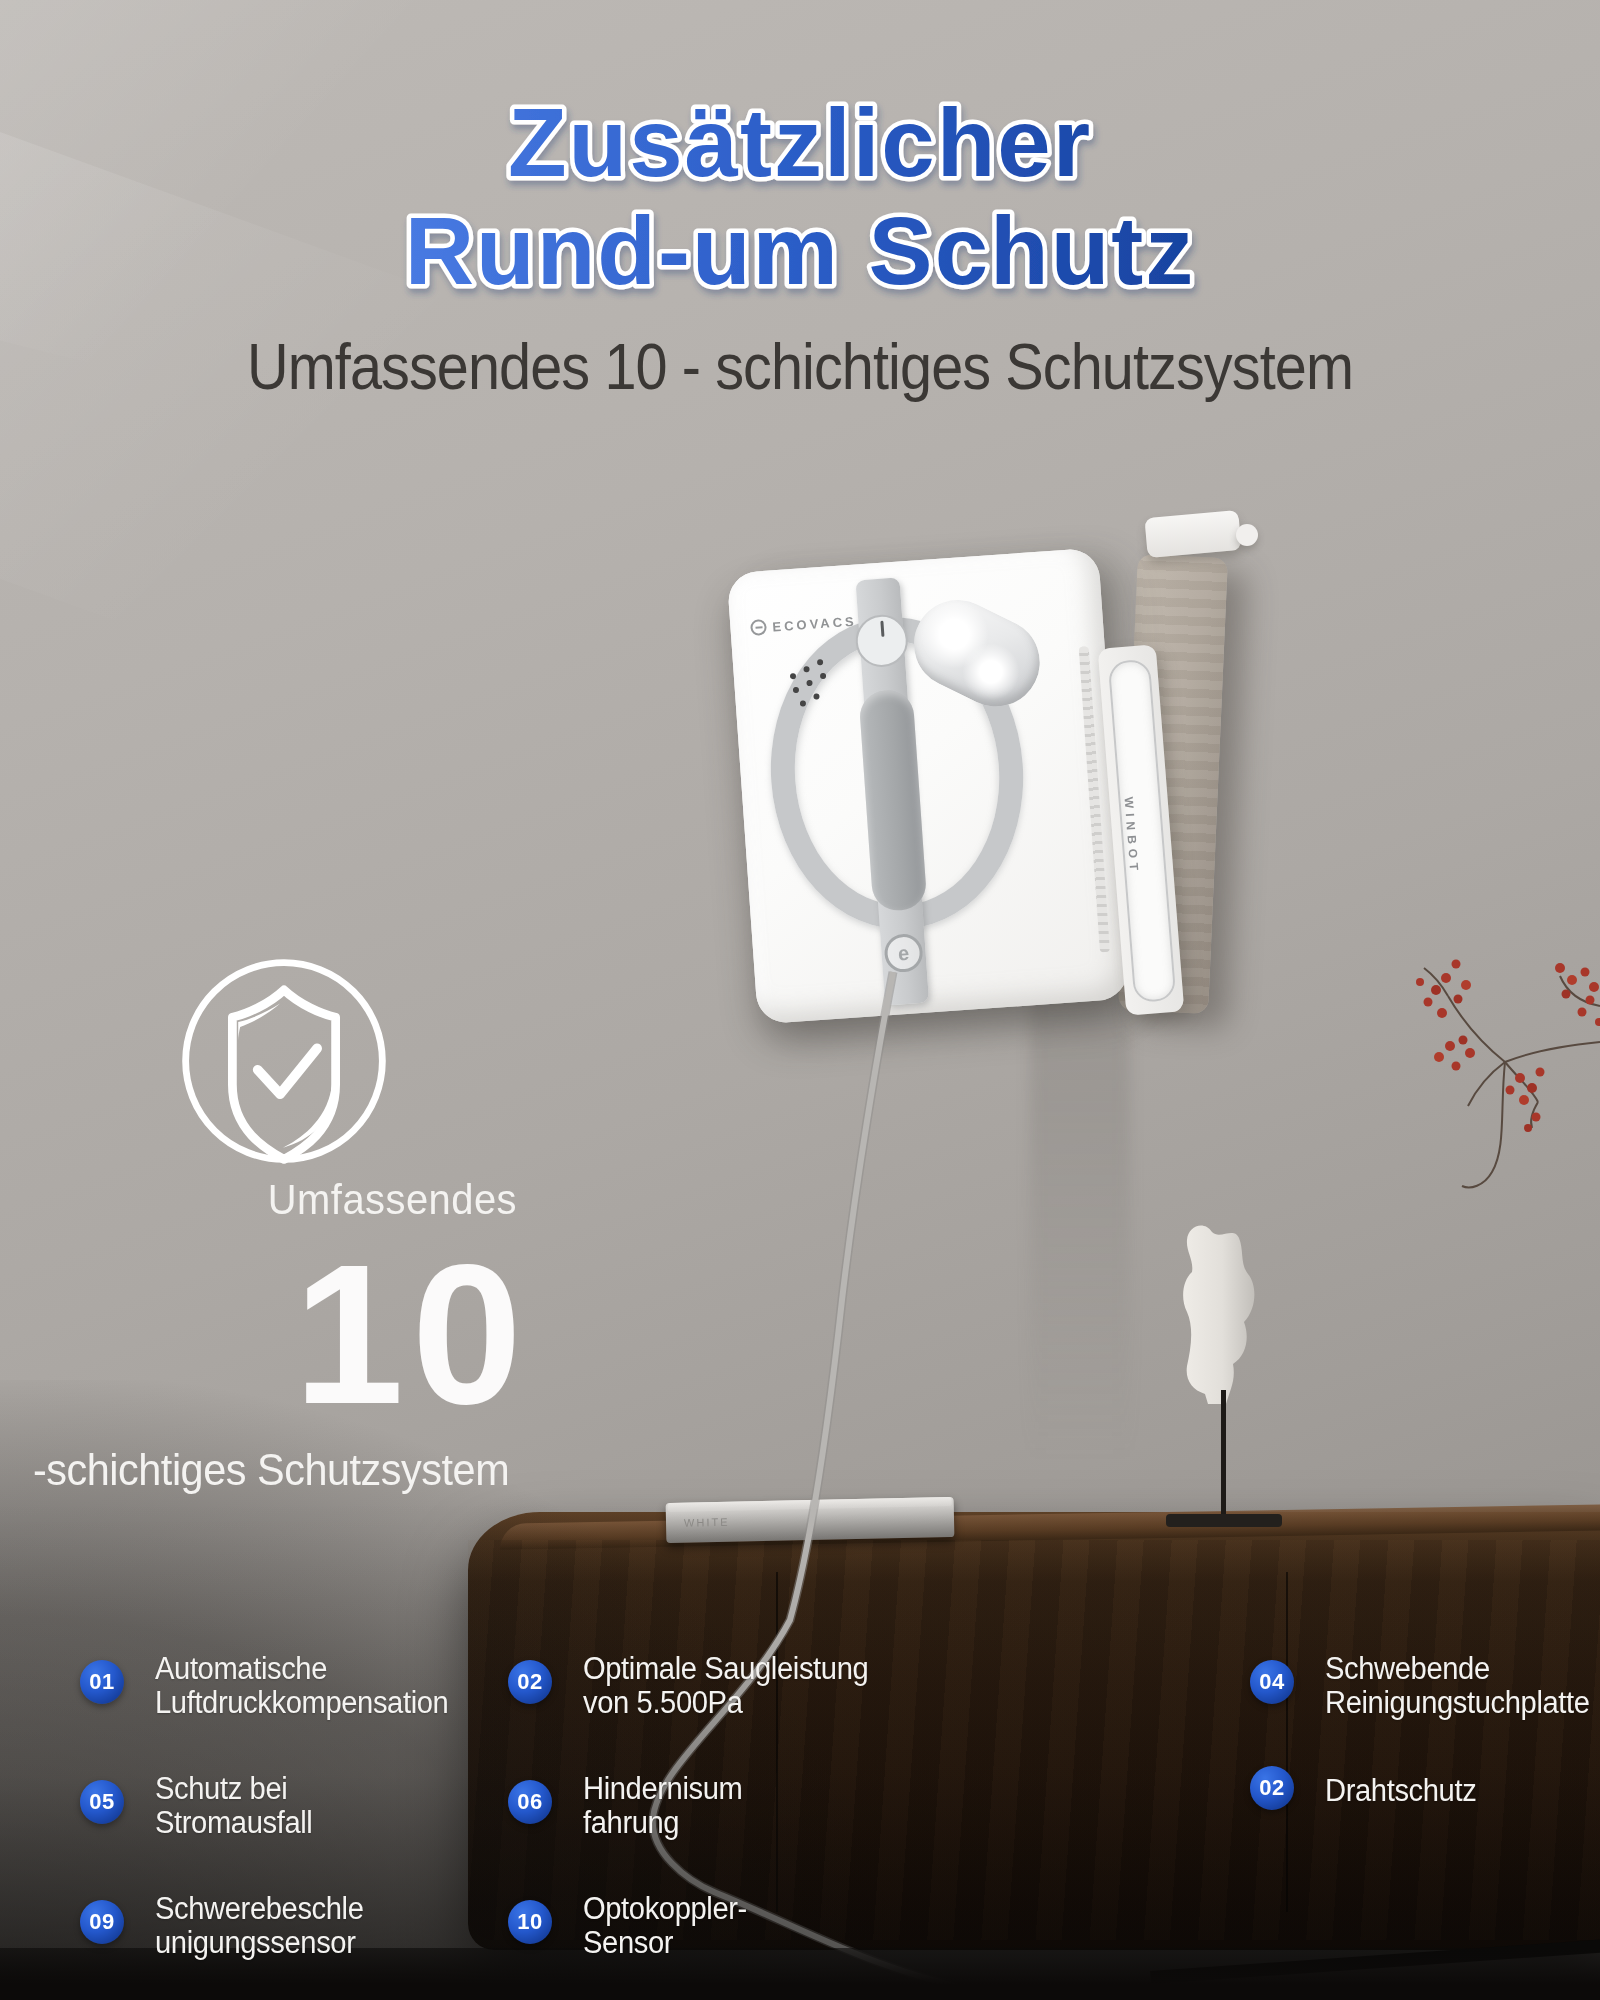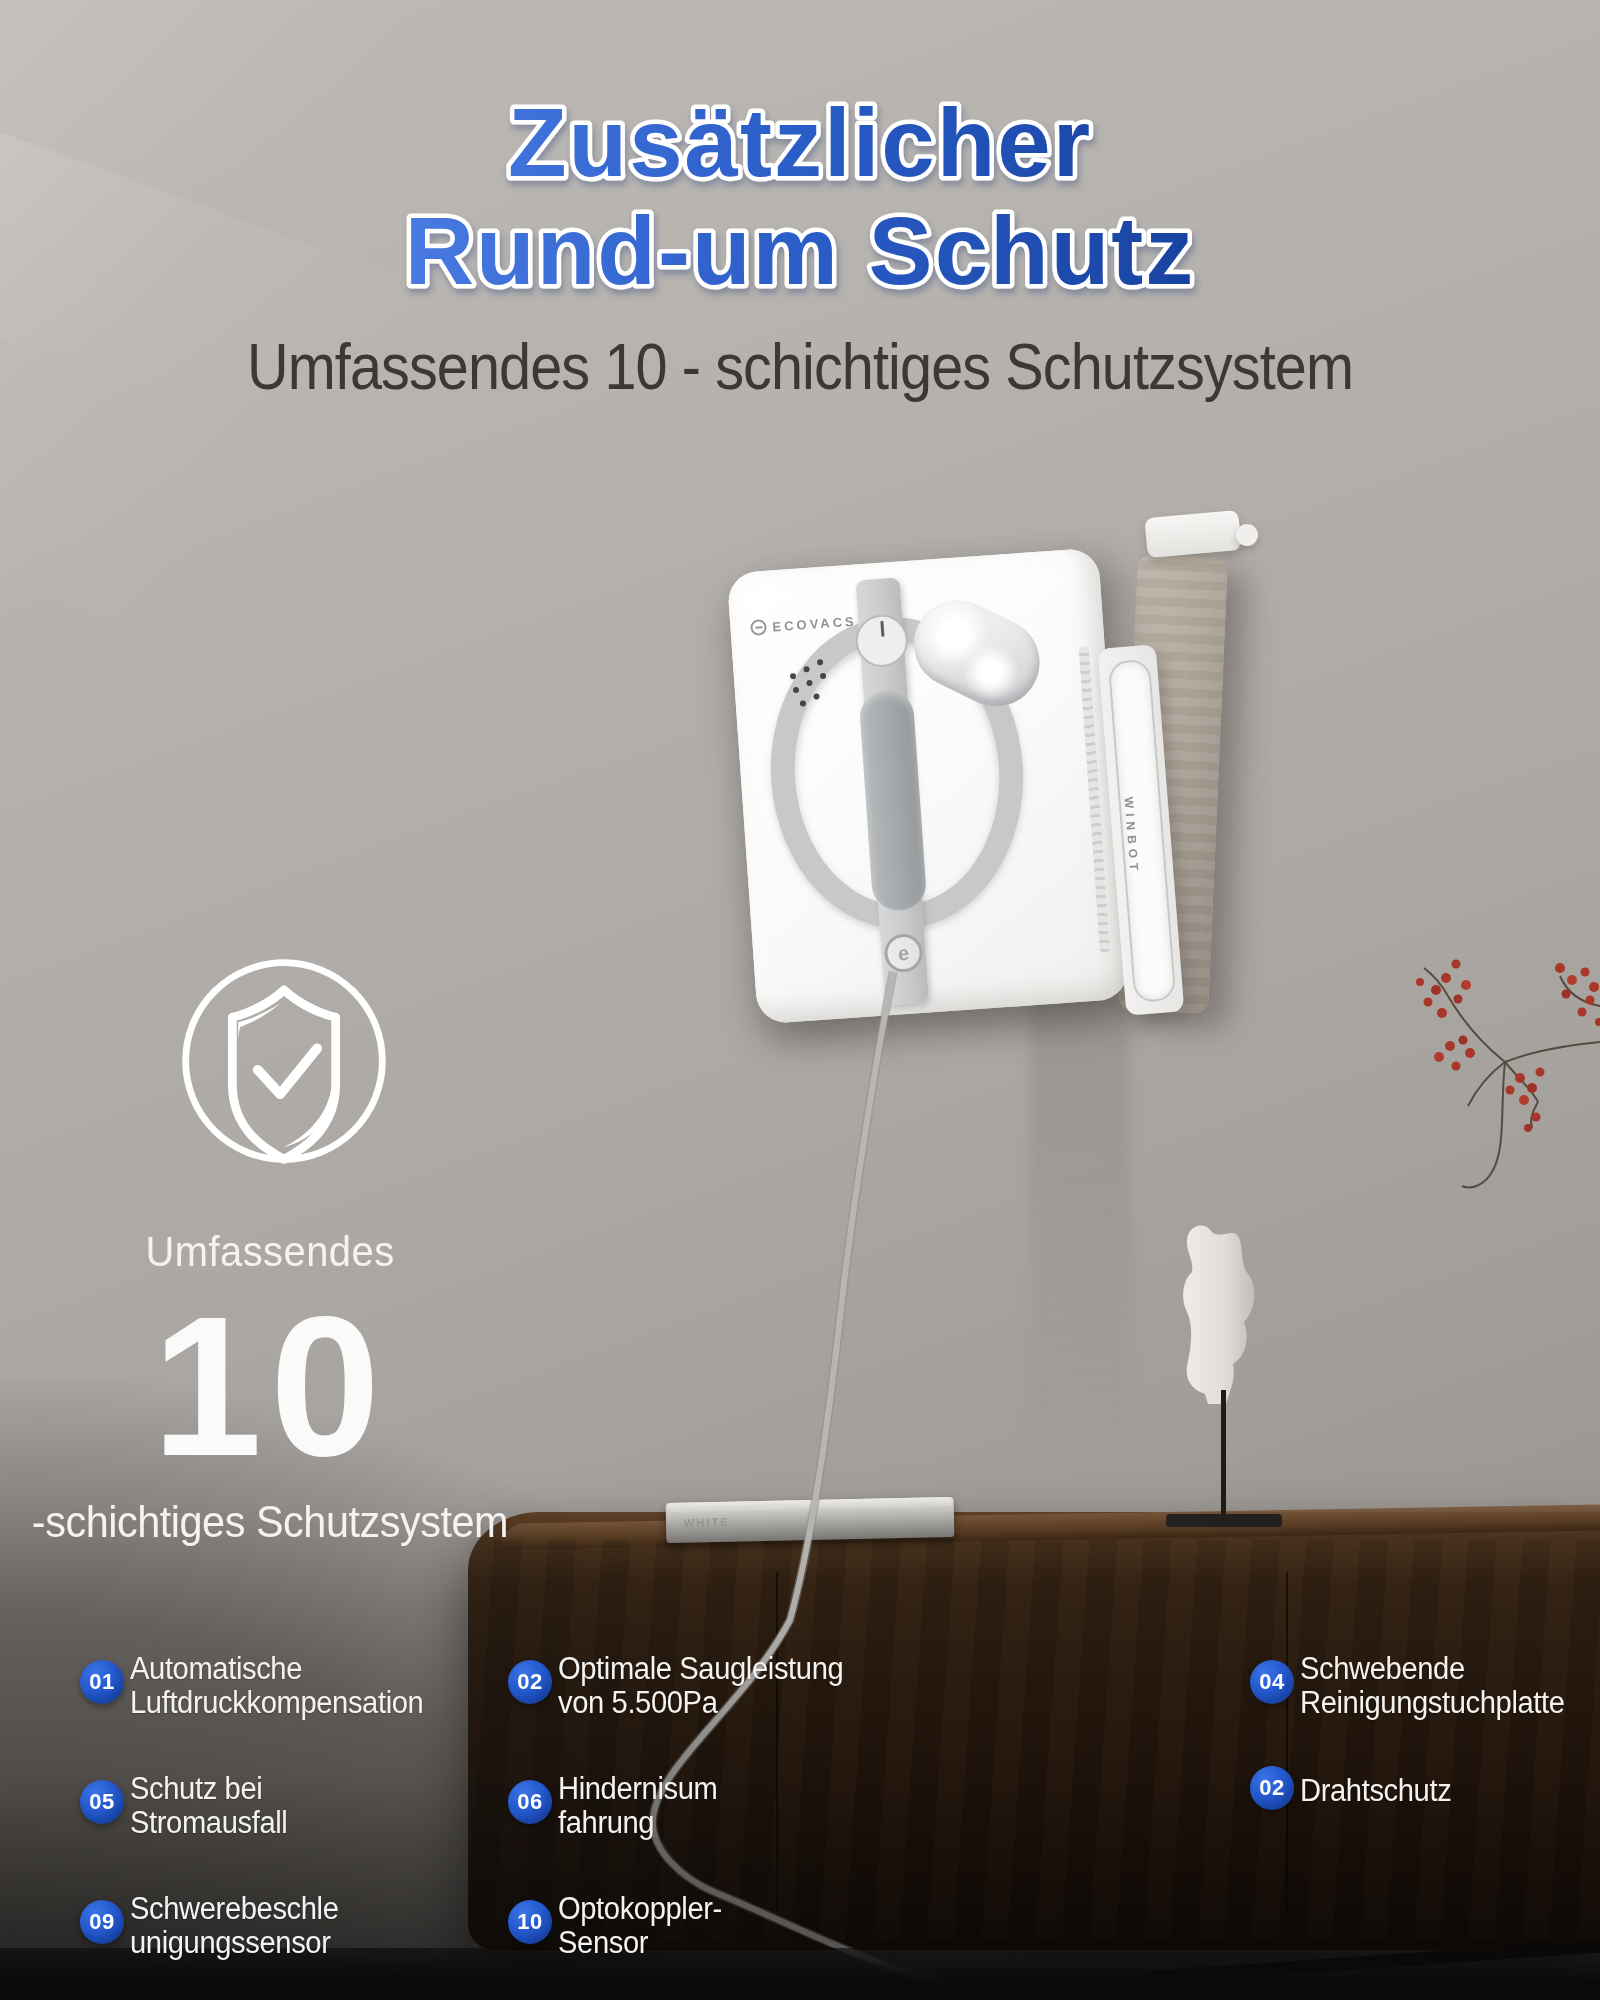--- a/index.html
+++ b/index.html
@@ -105,27 +105,27 @@
   .e-mark::after{content:"";position:absolute;left:3px;top:5px;width:7px;height:2px;background:#96989a;}
   .brand-text{font-size:13px;font-weight:700;letter-spacing:3px;color:#919395;}
 
   
   .title-svg{left:0;top:0;width:1600px;height:320px;}
   .subtitle{left:0;top:330px;width:1600px;text-align:center;font-size:64px;color:#3b3835;
     font-weight:500;letter-spacing:-1px;transform:scaleX(.9);}
 
   
   .shield-svg{left:172px;top:951px;width:224px;height:224px;}
-  .panel{left:10px;top:1228px;width:520px;text-align:center;color:#f4f3f1;}
+  .panel{left:10px;top:1176px;width:520px;text-align:right;color:#f4f3f1;}
   .panel-top{font-size:42px;letter-spacing:.5px;transform:scaleX(.95);}
   .panel-num{font-size:198px;font-weight:700;line-height:1;letter-spacing:8px;margin-top:12px;color:#fbfafa;}
   .panel-bottom{font-size:45px;margin-top:10px;letter-spacing:-.5px;transform:scaleX(.92);white-space:nowrap;}
 
   
-  .feat{position:absolute;display:flex;gap:6px;align-items:flex-start;}
+  .feat{position:absolute;display:flex;gap:31px;align-items:flex-start;}
   .badge{width:44px;height:44px;border-radius:50%;flex:0 0 44px;margin-top:8px;
     background:radial-gradient(circle at 34% 28%,#3a74e6 0%,#2458cc 45%,#163f9e 78%,#0e2f7e 100%);
     color:#fff;font-weight:700;font-size:22px;display:flex;align-items:center;justify-content:center;
     box-shadow:0 3px 6px rgba(0,0,0,.35);letter-spacing:.5px;}
   .feat-label{font-size:31px;line-height:34px;color:#f4f3f1;white-space:pre-line;
     letter-spacing:-.4px;transform:scaleX(.94);transform-origin:left top;
     text-shadow:0 1px 2px rgba(0,0,0,.25);}
   .feat.single .badge{margin-top:-6px;}
   .feat.single .feat-label{margin-top:2px;}
   .r1{top:1652px;} .r2{top:1772px;} .r3{top:1892px;justify-content:space-between;}

